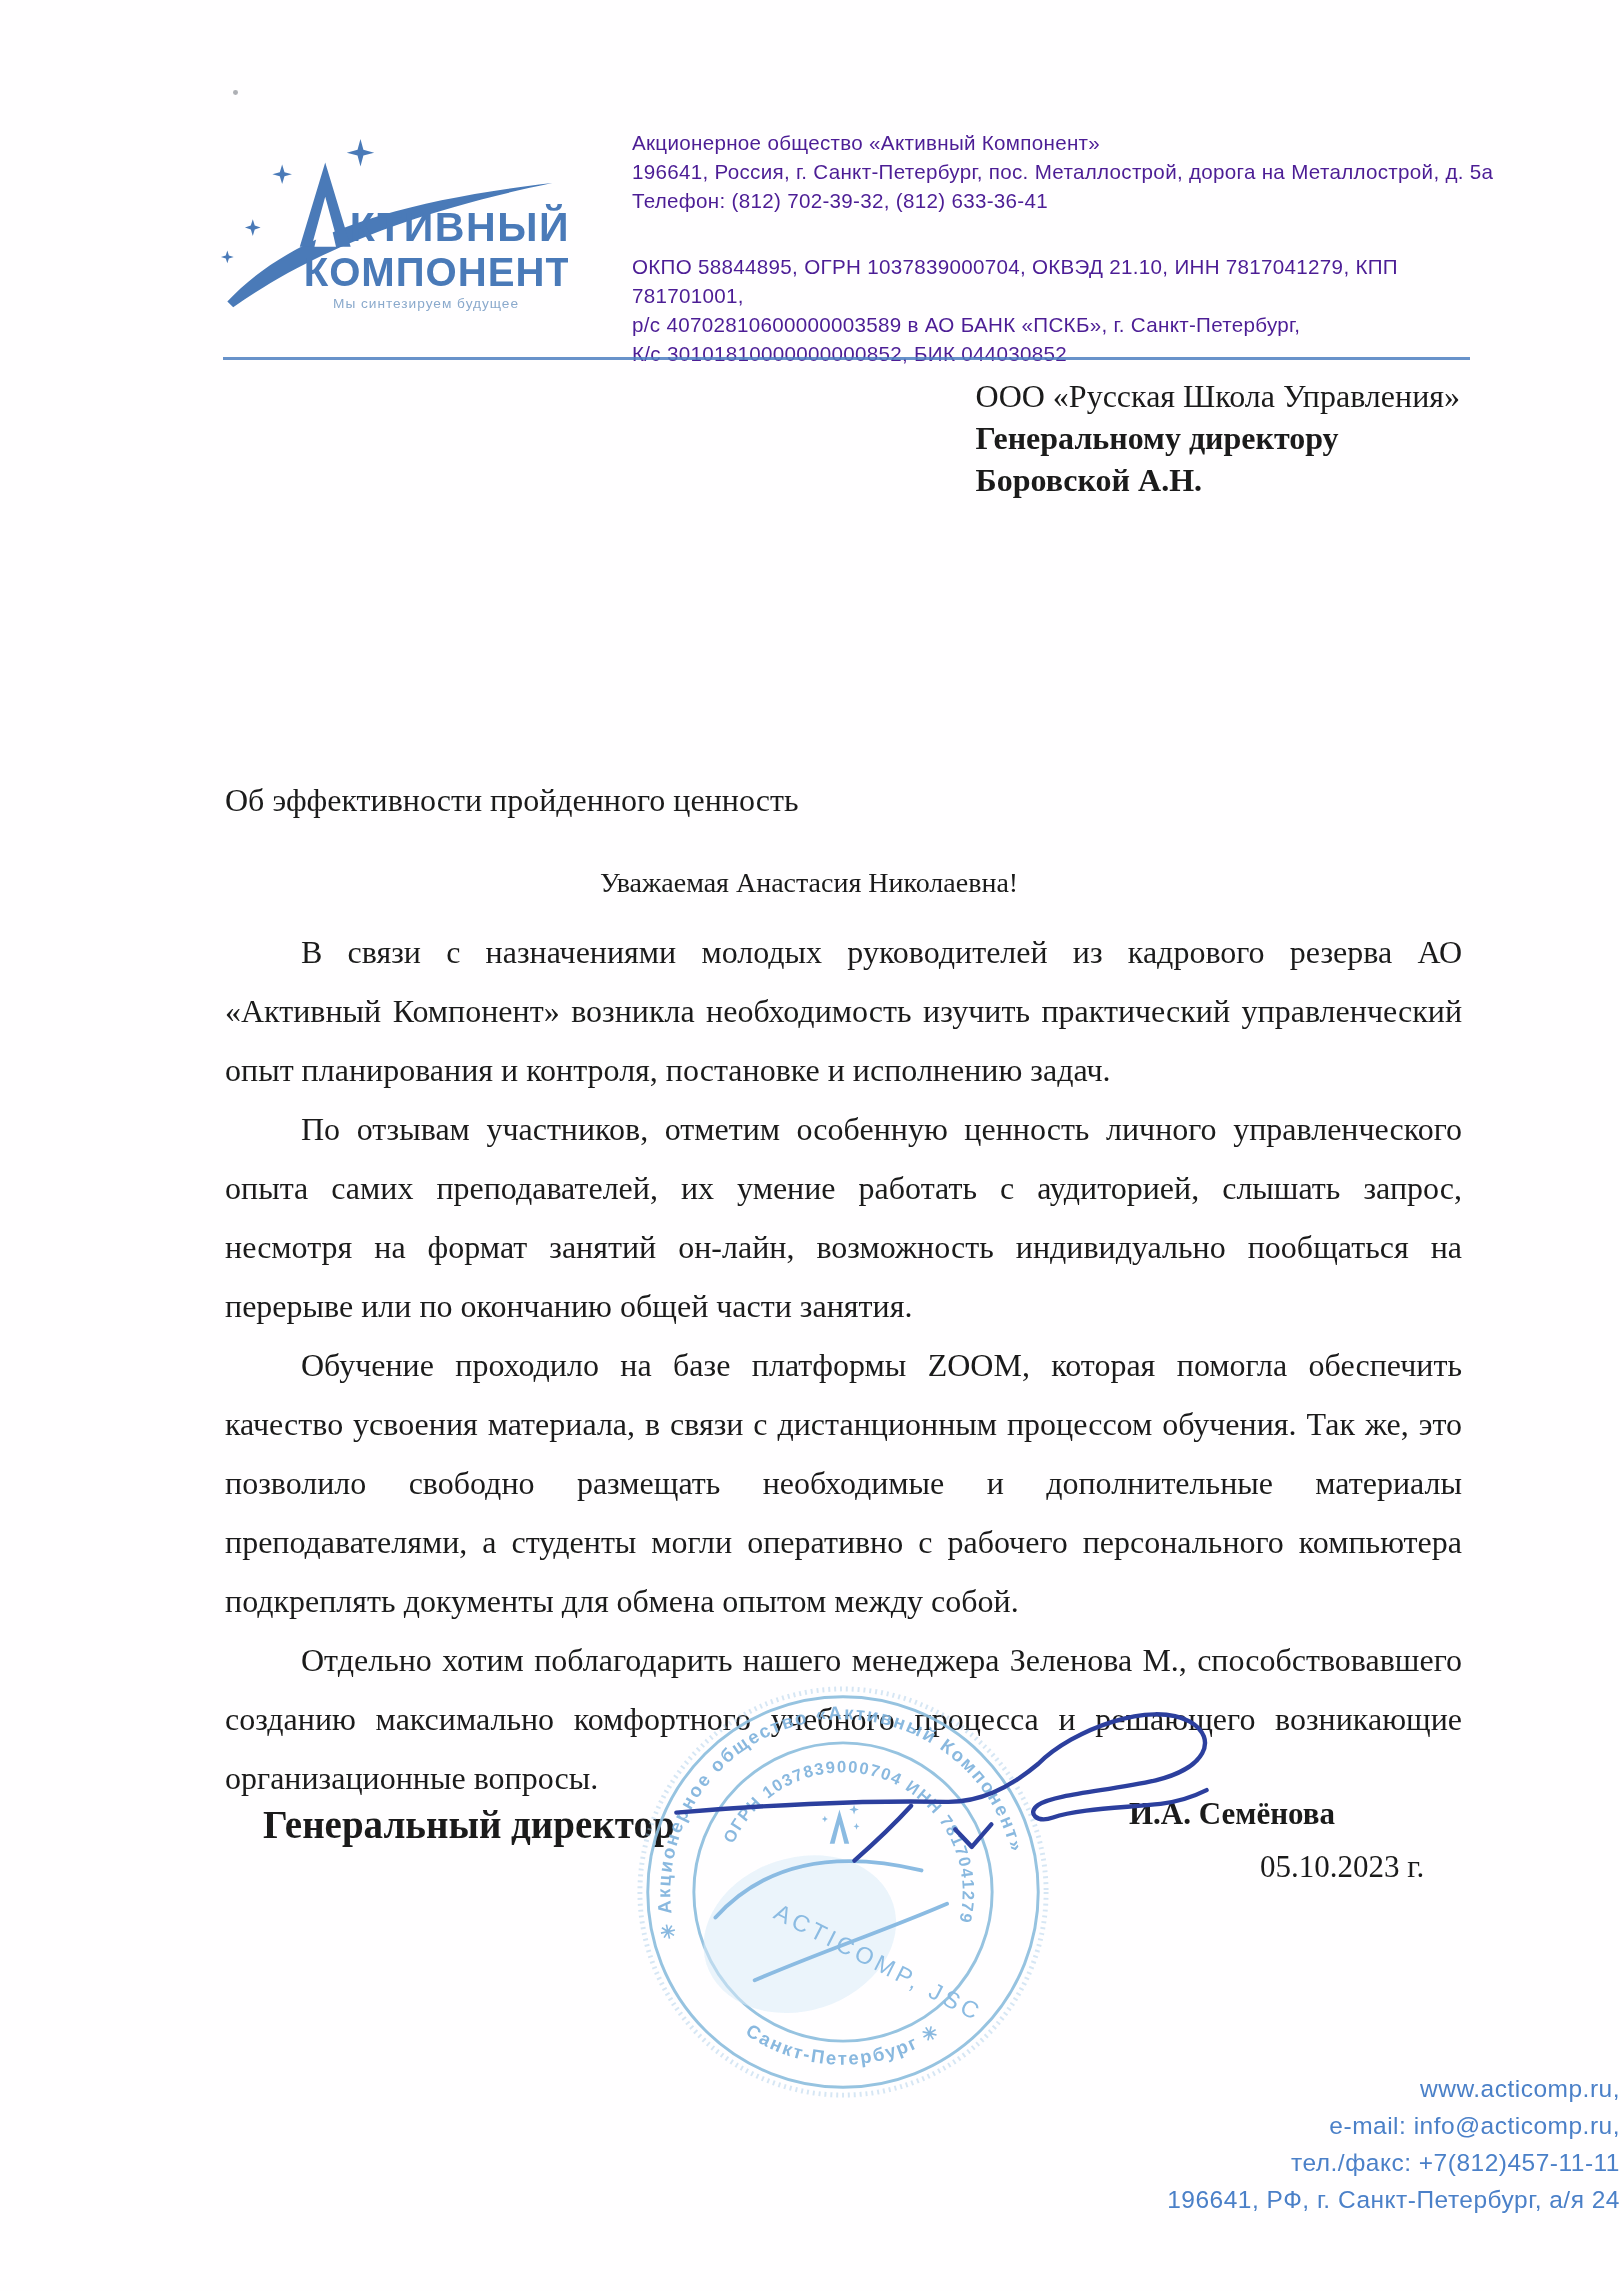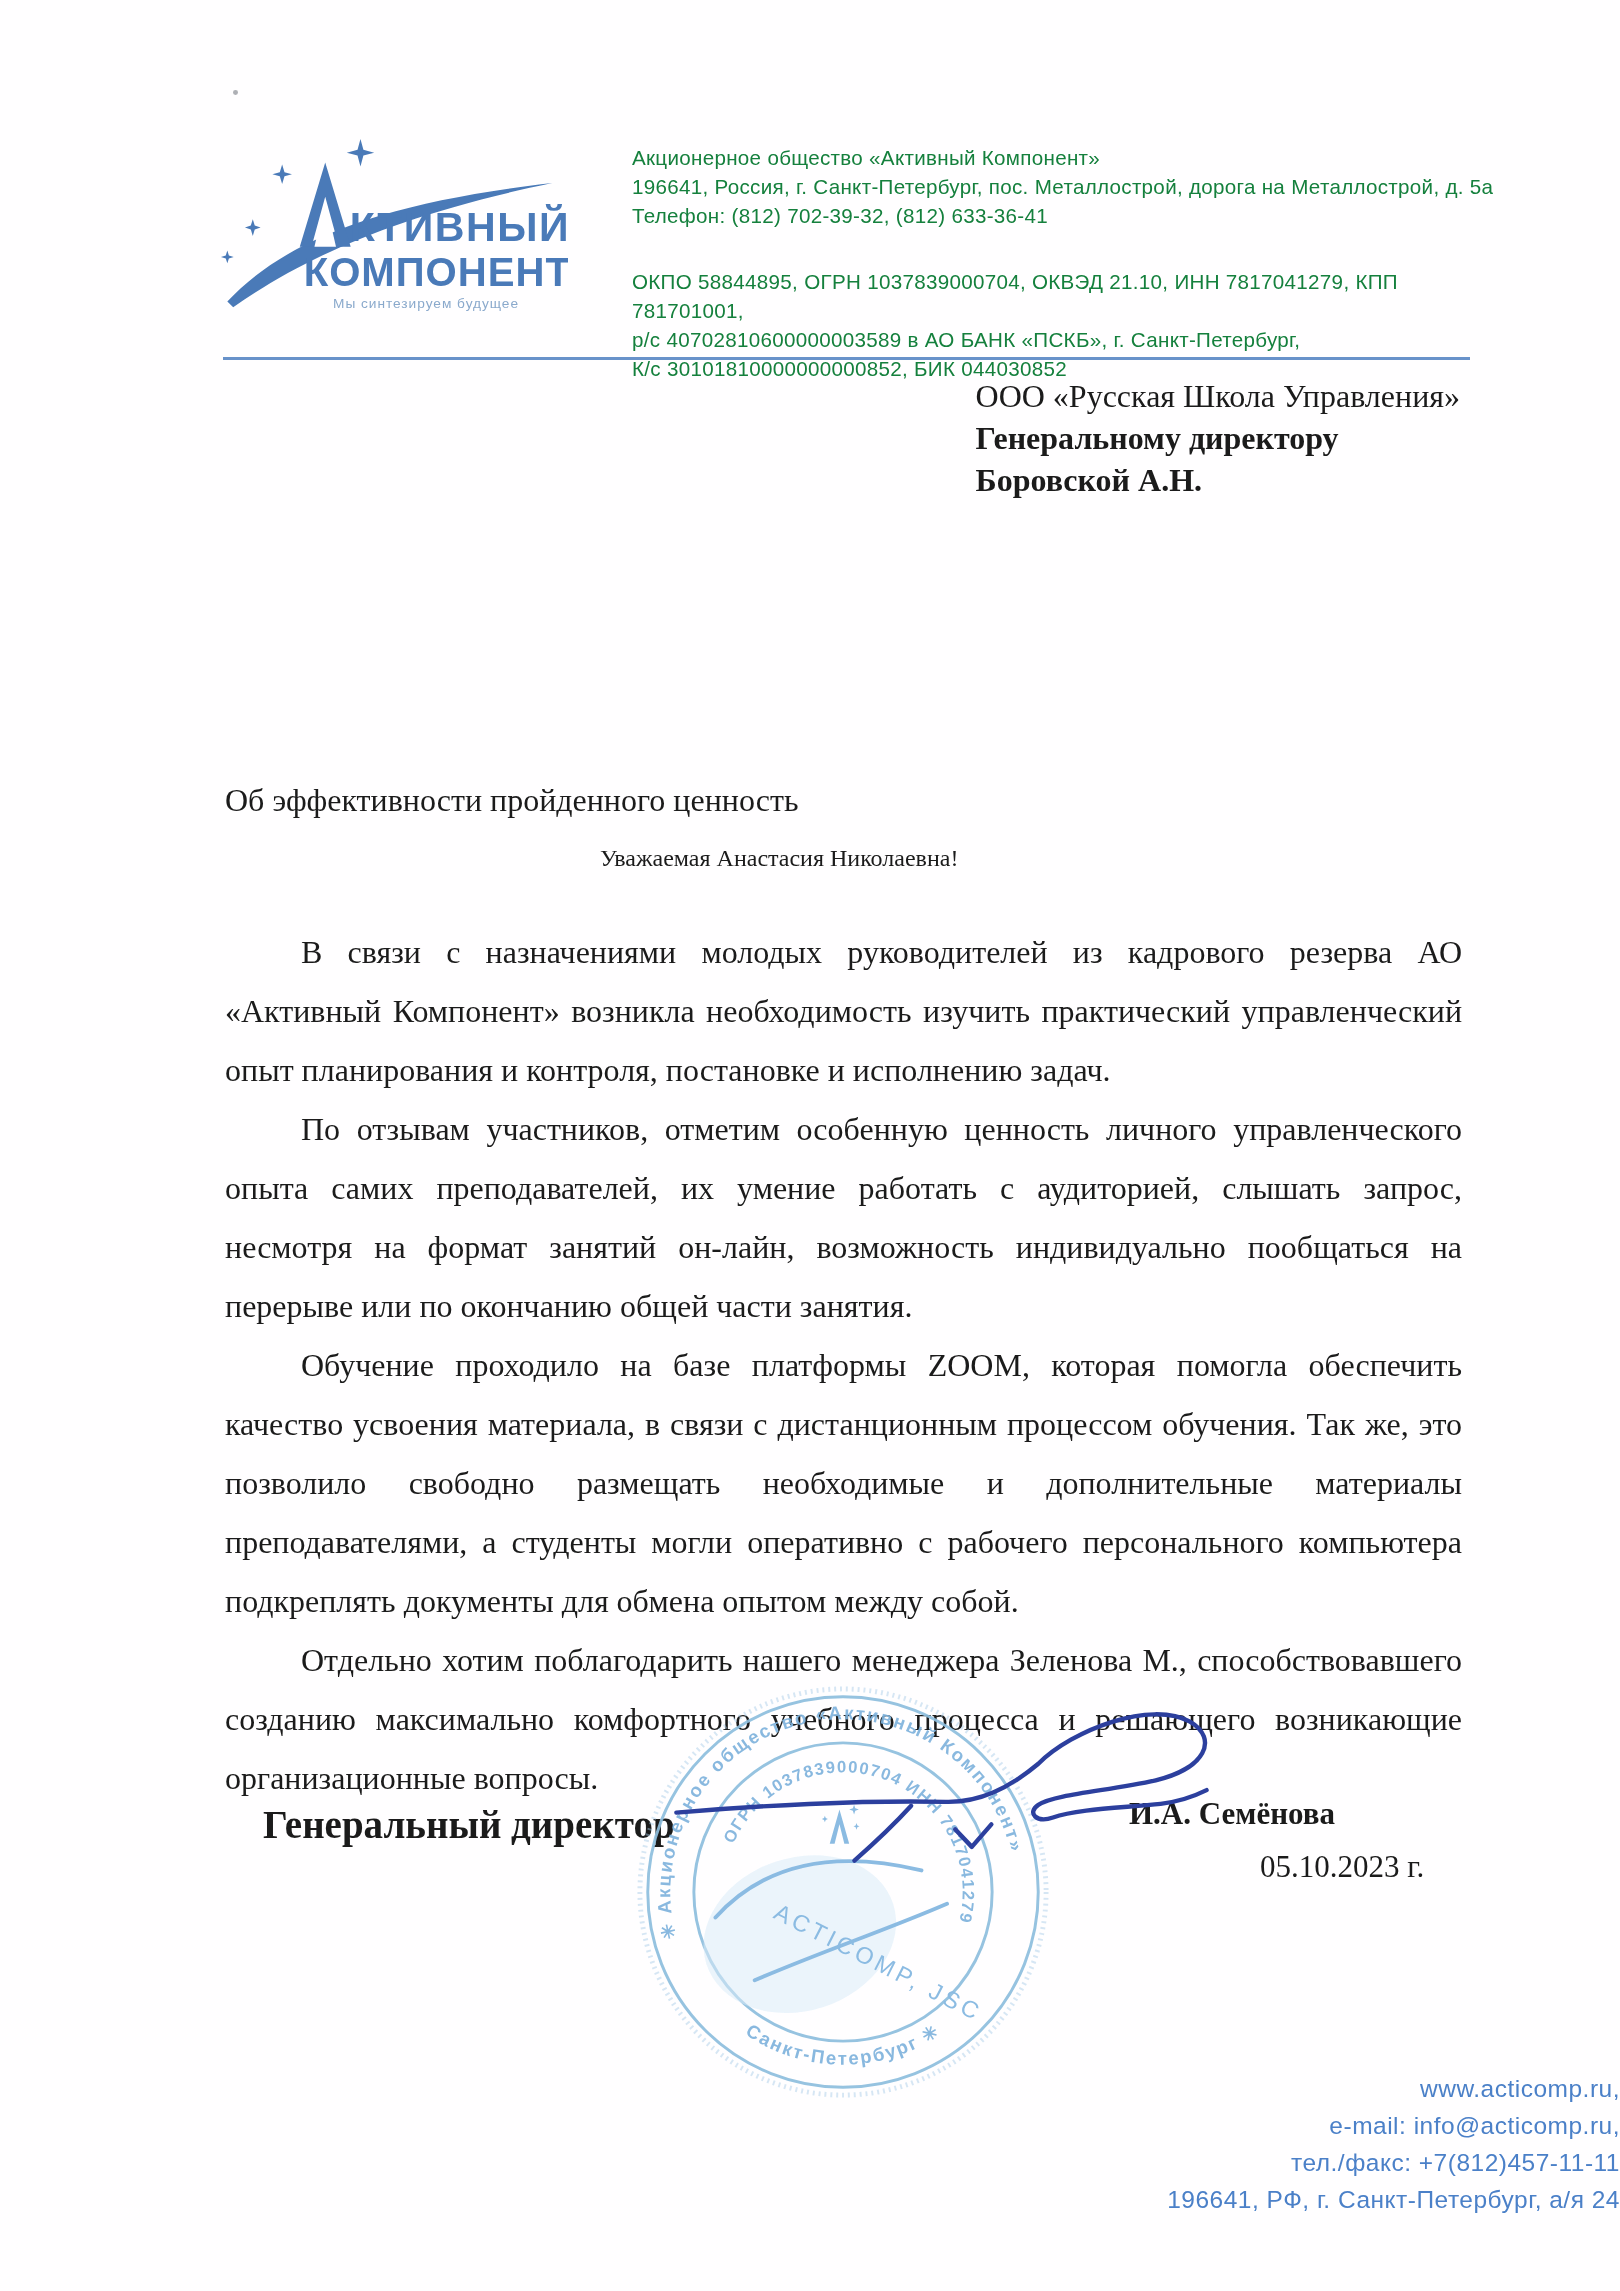--- a/index.html
+++ b/index.html
@@ -7,36 +7,36 @@
     position:relative; width:1620px; height:2292px;
     background:#fffeff; overflow:hidden;
     font-family:"Liberation Serif", serif; color:#1b1b1b;
   }
 
   
   .scan-dot { position:absolute; left:233px; top:90px; width:4.9px; height:4.9px;
     border-radius:50%; background:#8b8f96; opacity:.7; }
 
   
-  .lh-info { position:absolute; left:632px; top:143px; width:872px;
+  .lh-info { position:absolute; left:632px; top:128px; width:872px;
     font-family:"Liberation Sans", sans-serif; font-size:20.6px; line-height:29px;
-    color:#15803d; letter-spacing:0.3px; }
+    color:#4c1d95; letter-spacing:0.3px; }
   .lh-info p { margin:0; }
   .lh-block2 { margin-top:37px !important; }
 
   .divider { position:absolute; left:223px; top:357px; width:1247px; height:2.9px;
     background:#4e7fc1; opacity:.85; }
 
   .addressee { position:absolute; right:160px; top:375px; 
     font-size:32px; line-height:42px; }
   .addressee p { margin:0; }
   .bold { font-weight:bold; }
 
   .subject { position:absolute; left:225px; top:782px; font-size:32px; margin:0; }
-  .salutation { position:absolute; left:600px; top:845px; font-size:24px; margin:0; }
+  .salutation { position:absolute; left:600px; top:867px; font-size:28px; margin:0; }
 
   .body-text { position:absolute; left:225px; top:923px; width:1237px;
     font-size:32px; line-height:59px; text-align:justify; }
   .body-text p { margin:0; text-indent:76px; }
 
   .sig-pos { position:absolute; left:263px; top:1802px; font-size:39px; font-weight:bold; }
   .sig-name { position:absolute; left:1129px; top:1796px; font-size:31px; font-weight:bold; }
   .sig-date { position:absolute; left:1260px; top:1849px; font-size:31px; margin:0; }
 
   .stamp-wrap { position:absolute; left:635px; top:1684px; width:416px; height:416px; opacity:.92; }

